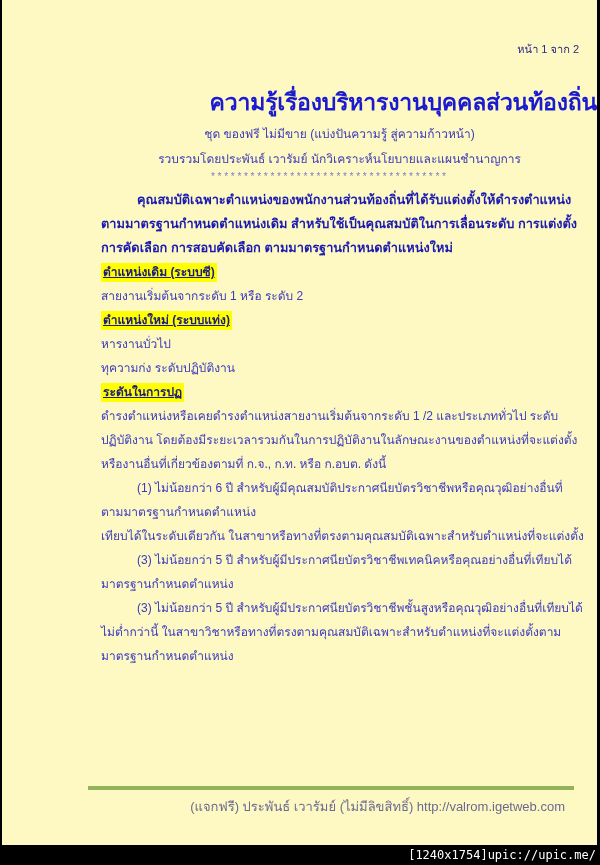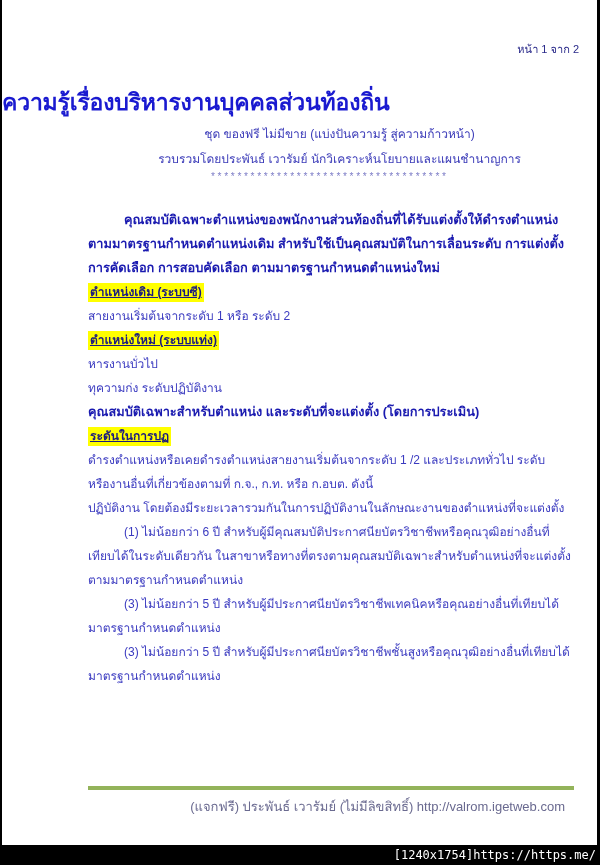--- a/index.html
+++ b/index.html
@@ -13,37 +13,37 @@
       position: relative;
       overflow: hidden;
       font-family: "DejaVu Sans", "Liberation Sans", sans-serif;
     }
     .page {
       position: absolute;
       left: 2px;
       top: 0;
       width: 595px;
       height: 845px;
-      background: #ffffff;
+      background: #fef9c3;
       overflow: hidden;
     }
     .page-num {
       position: absolute;
       right: 18px;
       top: 40px;
       font-size: 11px;
       color: #2a2a8a;
       font-family: "Liberation Sans", sans-serif;
     }
     .title {
       position: absolute;
       left: 0;
       width: 595px;
       top: 84px;
-      text-align: left;
+      text-align: right;
       font-size: 23px;
       font-weight: bold;
       color: #1a1ad0;
       font-family: "Liberation Sans", sans-serif;
       letter-spacing: -0.2px;
       white-space: nowrap;
     }
     .subtitle {
       position: absolute;
       left: 0;
@@ -61,25 +61,24 @@
       left: 208px;
       top: 172px;
       font-size: 10px;
       color: #8080c8;
       letter-spacing: 0.6px;
       font-family: "Liberation Mono", monospace;
       white-space: nowrap;
     }
     .content {
       position: absolute;
-      left: 86px;
+      left: 99px;
       top: 188px;
       width: 500px;
       font-family: "Liberation Sans", sans-serif;
-      margin-top: 20px;
     }
     .line {
       height: 24px;
       line-height: 24px;
       font-size: 12px;
       color: #3a3ac0;
       white-space: nowrap;
     }
     .bold {
       font-weight: bold;
@@ -141,37 +140,37 @@
       <span class="hl">ตำแหน่งเดิม (ระบบซี)</span>
     </div>
     <div class="line">สายงานเริ่มต้นจากระดับ 1 หรือ ระดับ 2</div>
 
     <div class="line">
       <span class="hl">ตำแหน่งใหม่ (ระบบแท่ง)</span>
     </div>
     <div class="line">หารงานบั่วไป</div>
     <div class="line">ทุความก่ง ระดับปฏิบัติงาน</div>
 
-    <div class="line bold">คุณสมบัติเฉพาะสำหรับตำแหน่ง และระดับที่จะแต่งตั้ง (โดยการประเมิน)</div>
 
     <div class="line">
       <span class="hl">ระดันในการปฏ</span>
     </div>
     <div class="line">ดำรงตำแหน่งหรือเคยดำรงตำแหน่งสายงานเริ่มต้นจากระดับ 1 /2 และประเภททั่วไป ระดับ</div>
+    <div class="line">ปฏิบัติงาน โดยต้องมีระยะเวลารวมกันในการปฏิบัติงานในลักษณะงานของตำแหน่งที่จะแต่งตั้ง</div>
     <div class="line">หรืองานอื่นที่เกี่ยวข้องตามที่ ก.จ., ก.ท. หรือ ก.อบต. ดังนี้</div>
-    <div class="line">ปฏิบัติงาน โดยต้องมีระยะเวลารวมกันในการปฏิบัติงานในลักษณะงานของตำแหน่งที่จะแต่งตั้ง</div>
 
     <div class="line indent">(1) ไม่น้อยกว่า 6 ปี สำหรับผู้มีคุณสมบัติประกาศนียบัตรวิชาชีพหรือคุณวุฒิอย่างอื่นที่</div>
+    <div class="line">ตามมาตรฐานกำหนดตำแหน่ง</div>
     <div class="line">เทียบได้ในระดับเดียวกัน ในสาขาหรือทางที่ตรงตามคุณสมบัติเฉพาะสำหรับตำแหน่งที่จะแต่งตั้ง</div>
-    <div class="line">ตามมาตรฐานกำหนดตำแหน่ง</div>
 
     <div class="line indent">(3) ไม่น้อยกว่า 5 ปี สำหรับผู้มีประกาศนียบัตรวิชาชีพเทคนิคหรือคุณอย่างอื่นที่เทียบได้</div>
     <div class="line">มาตรฐานกำหนดตำแหน่ง</div>
 
     <div class="line indent">(3) ไม่น้อยกว่า 5 ปี สำหรับผู้มีประกาศนียบัตรวิชาชีพชั้นสูงหรือคุณวุฒิอย่างอื่นที่เทียบได้</div>
+    <div class="line">ไม่ต่ำกว่านี้ ในสาขาวิชาหรือทางที่ตรงตามคุณสมบัติเฉพาะสำหรับตำแหน่งที่จะแต่งตั้งตาม</div>
     <div class="line">มาตรฐานกำหนดตำแหน่ง</div>
   </div>
 
   <div class="footer-rule"></div>
   <div class="footer-text">(แจกฟรี) ประพันธ์ เวารัมย์ (ไม่มีลิขสิทธิ์)  http://valrom.igetweb.com</div>
 </div>
 
-<div class="watermark">[1240x1754]https://https.me/</div>
+<div class="watermark">[1240x1754]upic://upic.me/</div>
 
 </body></html>

